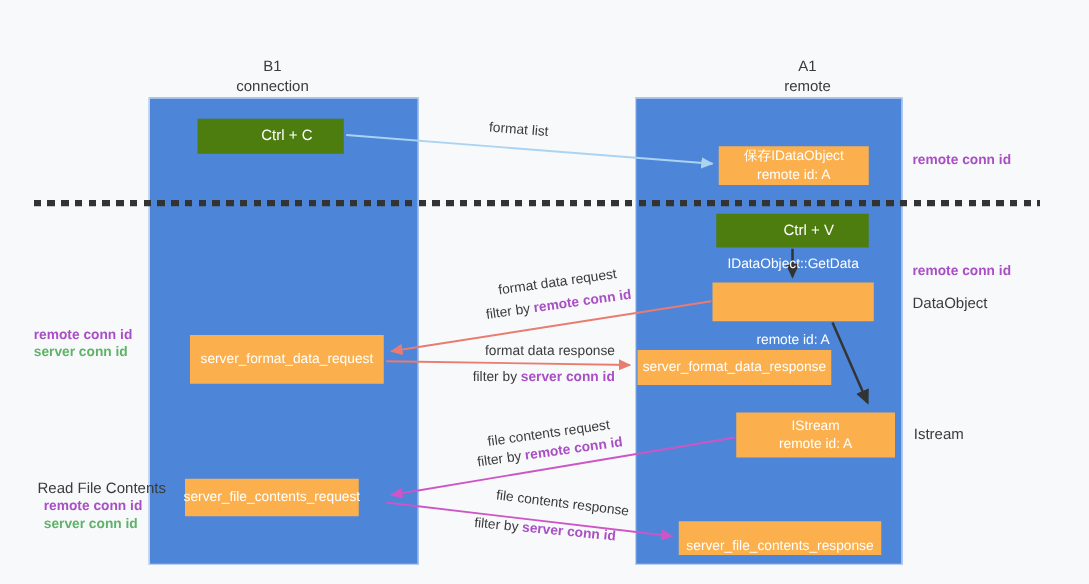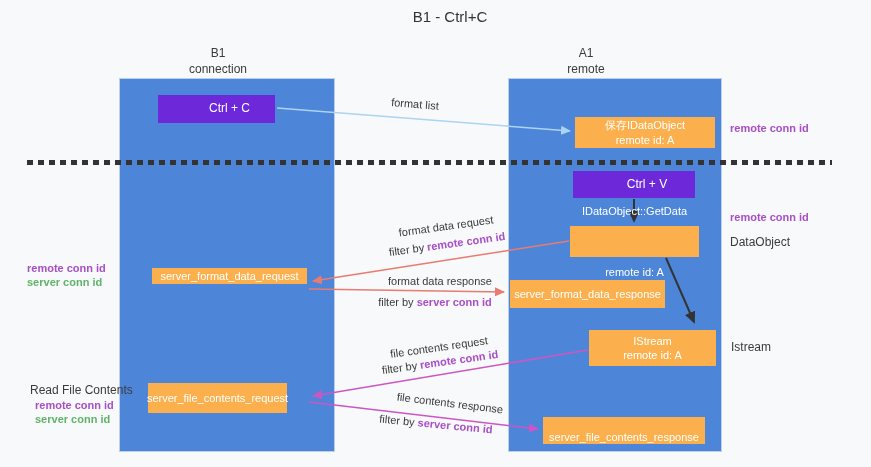--- a/index.html
+++ b/index.html
@@ -21,48 +21,47 @@
     background:#4d86d8;border:1px solid #bcd0ee;box-sizing:border-box;
   }
   .divider{
     left:27px;top:160px;width:805px;height:5px;
     background:repeating-linear-gradient(90deg,#333 0 6px,transparent 6px 11px);
   }
   .box{
     display:flex;flex-direction:column;align-items:center;justify-content:center;
     color:#fff;text-align:center;box-sizing:border-box;line-height:1.3;
   }
-  .green{background:#6d28d9;font-size:12px;padding-left:26px;}
+  .green{background:#4d7c0f;font-size:12px;padding-left:26px;}
   .orange{background:#fbb04d;font-size:11px;}
   .side-label{font-size:12px;white-space:nowrap;}
   .purple{color:#a94fc6;font-weight:bold;}
   .greenlbl{color:#5fb369;font-weight:bold;}
   .small{font-size:11px;}
   .flow-label{
     font-size:11px;color:#3b3b3b;text-align:center;white-space:nowrap;
   }
   .flow-label .purple, .flow-label .greenlbl{margin-left:3px;}
   .rneg{transform:rotate(-8deg);}
   .rpos7{transform:rotate(7deg);}
   .rpos5{transform:rotate(5.5deg);}
   .rpos4{transform:rotate(4.5deg);}
   svg.arrows{left:0;top:0;pointer-events:none;}
 </style>
 </head>
 <body>
 
 <div class="abs title">
-  <div>B1 - Ctrl+C</div>
 </div>
 
 <div class="abs col-header" style="left:168px;top:46px;text-align:center;">
   <div>B1</div>
   <div>connection</div>
 </div>
-<div class="abs col-header" style="left:536px;top:46px;">
+<div class="abs col-header" style="left:596px;top:46px;">
   <div>A1</div>
   <div>remote</div>
 </div>
 
 <div class="abs column" style="left:119px;top:78px;width:216px;height:374px;"></div>
 <div class="abs column" style="left:508px;top:78px;width:214px;height:374px;"></div>
 
 <div class="abs divider"></div>
 
 <svg class="abs arrows" width="871" height="467" viewBox="0 0 871 467">
@@ -85,28 +84,28 @@
   <line x1="666" y1="258" x2="694" y2="322" stroke="#333" stroke-width="2" marker-end="url(#mblack)"></line>
   <line x1="569" y1="241" x2="313" y2="281" stroke="#e97b70" stroke-width="1.5" marker-end="url(#mred)"></line>
   <line x1="309" y1="289" x2="504" y2="292" stroke="#e97b70" stroke-width="1.5" marker-end="url(#mred)"></line>
   <line x1="588" y1="350" x2="313" y2="396" stroke="#cd55c5" stroke-width="1.5" marker-end="url(#mmag)"></line>
   <line x1="309" y1="402" x2="538" y2="429" stroke="#cd55c5" stroke-width="1.5" marker-end="url(#mmag)"></line>
 </svg>
 
 <div class="abs box green" style="left:158px;top:95px;width:117px;height:28px;">
   <div>Ctrl + C</div>
 </div>
-<div class="abs box orange" style="left:152px;top:268px;width:155px;height:16px;">
+<div class="abs box orange" style="left:152px;top:268px;width:155px;height:39px;">
   <div>server_format_data_request</div>
 </div>
 <div class="abs box orange" style="left:148px;top:383px;width:139px;height:30px;">
   <div>server_file_contents_request</div>
 </div>
 
-<div class="abs box orange" style="left:575px;top:117px;width:140px;height:31px;">
+<div class="abs box orange" style="left:575px;top:117px;width:120px;height:31px;">
   <div>保存IDataObject</div>
   <div>remote id: A</div>
 </div>
 <div class="abs box green" style="left:573px;top:171px;width:122px;height:27px;">
   <div>Ctrl + V</div>
 </div>
 <div class="abs box orange" style="left:570px;top:226px;width:129px;height:31px;gap:46px;">
   <div>IDataObject::GetData</div>
   <div>remote id: A</div>
 </div>

